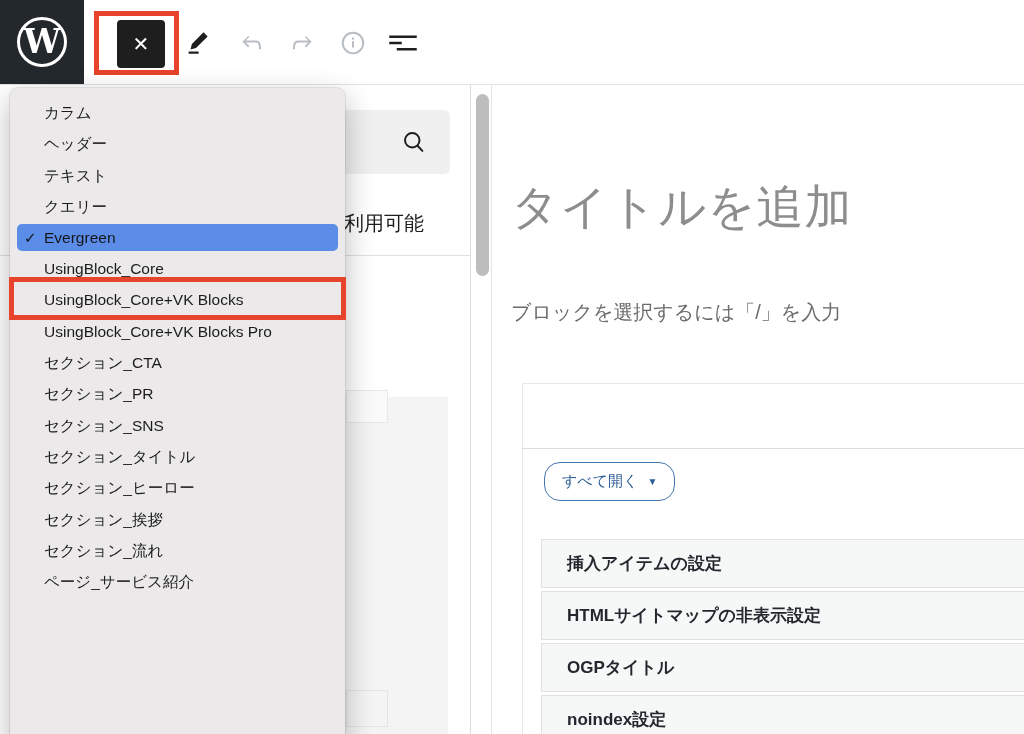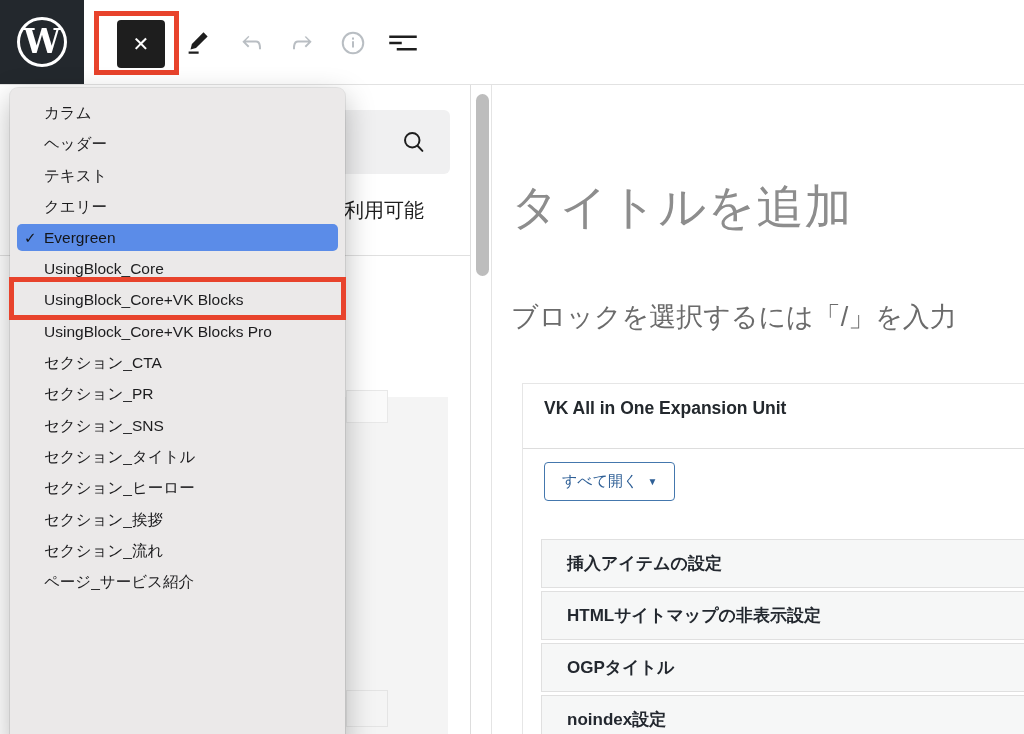--- a/index.html
+++ b/index.html
@@ -31,42 +31,42 @@
   .red-box { position:absolute; border:5px solid var(--highlight_red,#e8432c); background:transparent; z-index:60; pointer-events:none; }
   .red-box-toolbar { left:94px; top:11px; width:85px; height:64px; }
   .red-box-menu { left:-1px; top:189px; width:337px; height:43px; }
 
   
   .inserter-sidebar { position:absolute; left:0; top:85px; width:471px; height:649px; background:#fff; z-index:1; }
   .sidebar-right-border { position:absolute; left:470px; top:0; width:1px; height:649px; background:#ddd; }
   .search-box { position:absolute; left:26px; top:25px; width:424px; height:64px;
     background:#f0f0f1; border-radius:6px; }
   .search-icon-wrap { position:absolute; right:22px; top:18px; width:28px; height:28px; }
-  .available-label { position:absolute; left:344px; top:112px; font-size:20px; color:#1e1e1e; }
+  .available-label { position:absolute; left:344px; top:125px; font-size:20px; color:#1e1e1e; }
   .sidebar-divider { position:absolute; left:0; top:170px; width:470px; height:1px; background:#e0e0e0; }
   .pattern-preview { position:absolute; left:60px; top:312px; width:388px; height:337px; background:#f4f4f4; }
   .pattern-thumb-1 { position:absolute; left:346px; top:305px; width:42px; height:33px; background:#fafafa; border:1px solid #e8e8e8; }
   .pattern-thumb-2 { position:absolute; left:346px; top:605px; width:42px; height:37px; border:1px solid #e4e4e4; }
 
   
   .scrollbar { position:absolute; left:476px; top:94px; width:13px; height:182px;
     background:#bdbdbd; border-radius:7px; z-index:5; }
   .canvas-border { position:absolute; left:491px; top:85px; width:1px; height:649px; background:#e4e4e4; z-index:2; }
   .editor-canvas { position:absolute; left:492px; top:85px; width:532px; height:649px; background:#fff; z-index:1; }
   .post-title { position:absolute; left:19px; top:91px; font-size:47px; font-weight:400;
     color:#8d8d8d; letter-spacing:1px; cursor:text; white-space:nowrap; }
-  .block-placeholder { position:absolute; left:19px; top:214px; font-size:27px; color:#6b6b6b; cursor:text; white-space:nowrap; }
+  .block-placeholder { position:absolute; left:19px; top:214px; font-size:20px; color:#6b6b6b; cursor:text; white-space:nowrap; }
 
   
   .vk-panel { position:absolute; left:30px; top:298px; width:504px; height:352px;
     background:#fff; border:1px solid #e6e6e6; }
   .vk-title { position:absolute; left:21px; top:14px; font-size:17.5px; font-weight:700; color:#23282d; white-space:nowrap; }
   .vk-divider { position:absolute; left:0; top:64px; width:100%; height:1px; background:#ddd; }
   .expand-all-btn { position:absolute; left:21px; top:78px; height:39px; padding:0 17px;
-    background:#fff; border:1.5px solid var(--button_border_blue,#4477ad); border-radius:4px;
+    background:#fff; border:1.5px solid var(--button_border_blue,#4477ad); border-radius:16px;
     color:var(--accent_blue,#2e5f96); font-size:15px; display:flex; align-items:center; gap:9px; cursor:pointer;
     font-family:"Liberation Sans","DejaVu Sans",sans-serif; }
   .expand-caret { font-size:10px; }
   .accordion { position:absolute; left:18px; top:155px; width:486px; }
   .accordion-row { height:49px; margin-bottom:3px; background:#f6f7f7; border:1px solid #e0e0e0;
     line-height:47px; padding-left:25px; font-size:17px; font-weight:700; color:#23282f; cursor:pointer; white-space:nowrap; }
 
   
   .dropdown { position:absolute; left:10px; top:88px; width:335px; height:660px;
     background:#ebe9e9; border-radius:8px; box-shadow:0 10px 30px rgba(0,0,0,0.28), 0 0 0 1px rgba(0,0,0,0.08);
@@ -97,21 +97,20 @@
   <div class="sidebar-right-border"></div>
 </div>
 
 <div class="scrollbar"></div>
 <div class="canvas-border"></div>
 <div class="editor-canvas">
   <h1 class="post-title">タイトルを追加</h1>
   <p class="block-placeholder">ブロックを選択するには「/」を入力</p>
 
   <div class="vk-panel">
-    <h2 class="vk-title">VK All in One Expansion Unit</h2>
     <div class="vk-divider"></div>
     <button class="expand-all-btn">
       <span>すべて開く</span>
       <span class="expand-caret">▼</span>
     </button>
     <div class="accordion">
         <div class="accordion-row">挿入アイテムの設定</div>
         <div class="accordion-row">HTMLサイトマップの非表示設定</div>
         <div class="accordion-row">OGPタイトル</div>
         <div class="accordion-row">noindex設定</div>

